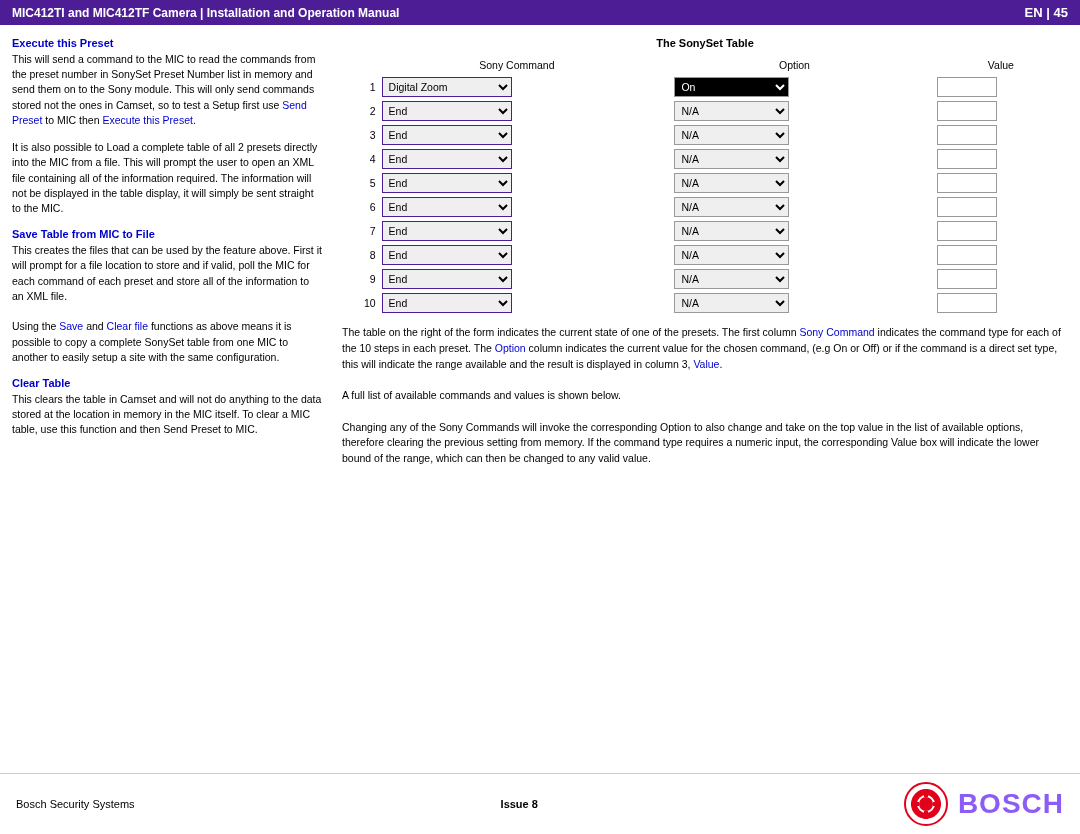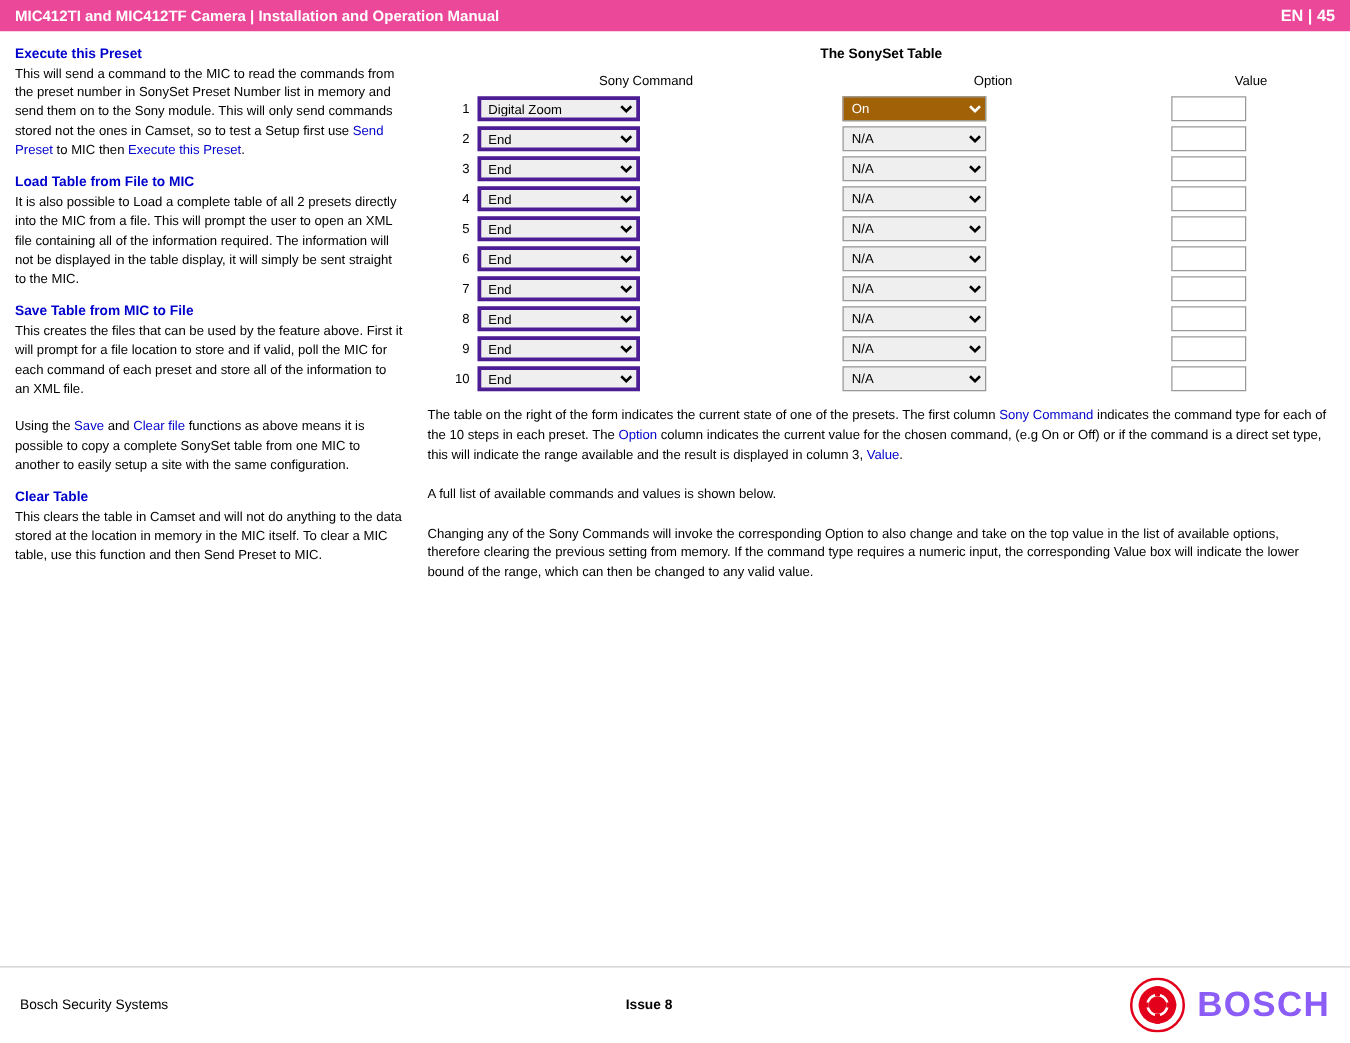--- a/index.html
+++ b/index.html
@@ -8,21 +8,21 @@
       font-size: 11px;
       background: #fff;
       color: #000;
       width: 1080px;
       min-height: 834px;
       position: relative;
     }
 
     
     .header-bar {
-      background: #ec4899;
+      background: #4c1d95;
       color: #fff;
       padding: 5px 12px;
       font-size: 12px;
       font-weight: bold;
       display: flex;
       justify-content: space-between;
       align-items: center;
     }
     .header-bar .en-label {
       font-size: 13px;
@@ -96,35 +96,35 @@
     .row-num {
       width: 18px;
       text-align: right;
       font-size: 10.5px;
       padding-right: 4px;
     }
 
     .select-cmd {
       width: 130px;
       font-size: 10.5px;
-      border: 3px solid #4c1d95;
+      border: 1px solid #4c1d95;
       padding: 1px 2px;
       height: 20px;
     }
 
     .select-opt {
       width: 115px;
       font-size: 10.5px;
       border: 1px solid #999;
       padding: 1px 2px;
       height: 20px;
     }
 
     .select-opt.highlighted {
-      background-color: #a16207;
+      background-color: #000000;
       color: #fff;
     }
 
     .value-input {
       width: 60px;
       height: 20px;
       border: 1px solid #999;
       font-size: 10.5px;
       padding: 1px 2px;
     }
@@ -194,21 +194,20 @@
   <div class="left-col">
 
     <div>
       <div class="section-link">Execute this Preset</div>
       <div class="section-text">
         This will send a command to the MIC to read the commands from the preset number in SonySet Preset Number list in memory and send them on to the Sony module. This will only send commands stored not the ones in Camset, so to test a Setup first use <a class="inline-link">Send Preset</a> to MIC then <a class="inline-link">Execute this Preset</a>.
       </div>
     </div>
 
     <div>
-      <div class="section-link">Load Table from File to MIC</div>
       <div class="section-text">It is also possible to Load a complete table of all 2 presets directly into the MIC from a file. This will prompt the user to open an XML file containing all of the information required. The information will not be displayed in the table display, it will simply be sent straight to the MIC.</div>
     </div>
 
     <div>
       <div class="section-link">Save Table from MIC to File</div>
       <div class="section-text">
         This creates the files that can be used by the feature above. First it will prompt for a file location to store and if valid, poll the MIC for each command of each preset and store all of the information to an XML file.<br><br>
         Using the <a class="inline-link">Save</a> and <a class="inline-link">Clear file</a> functions as above means it is possible to copy a complete SonySet table from one MIC to another to easily setup a site with the same configuration.
       </div>
     </div>

